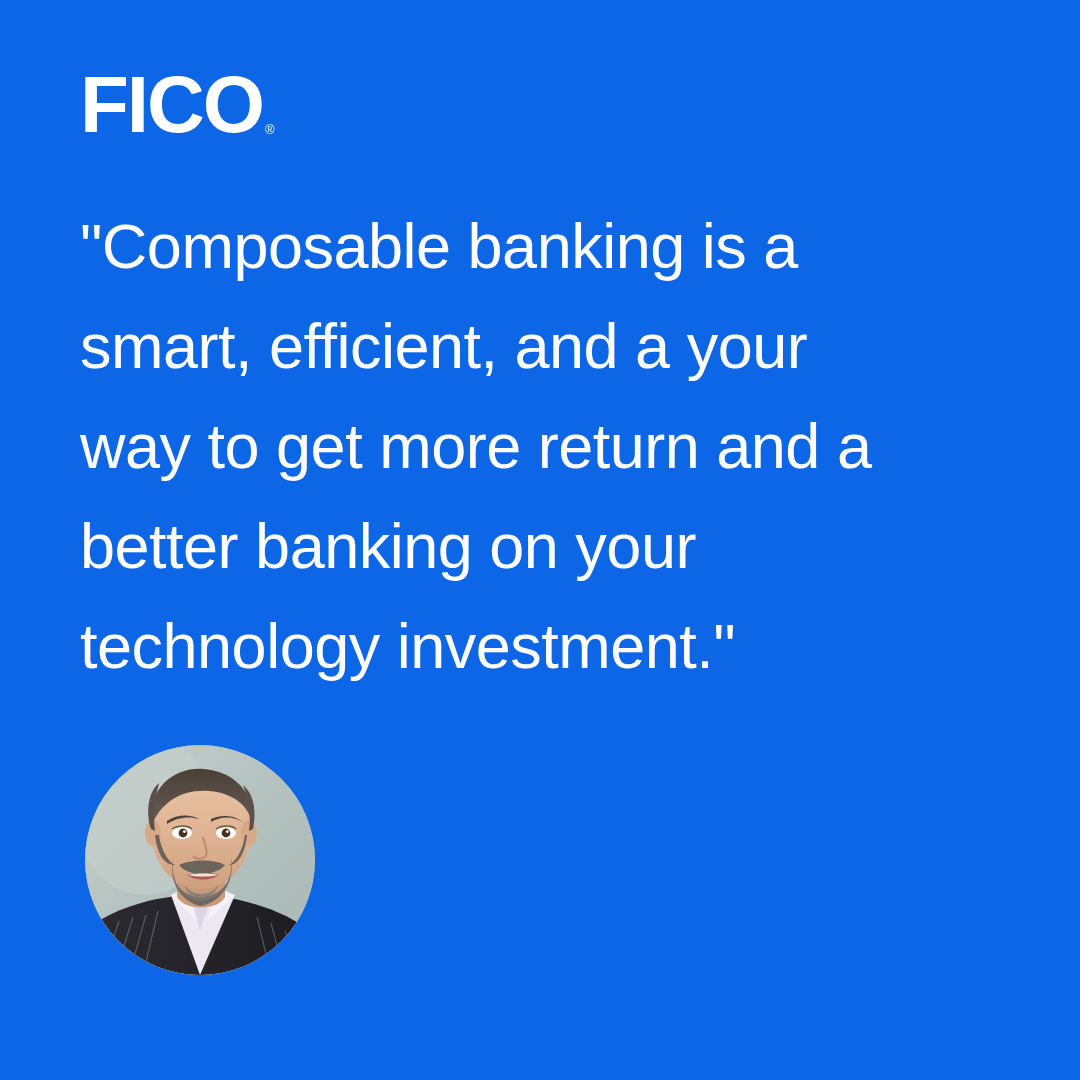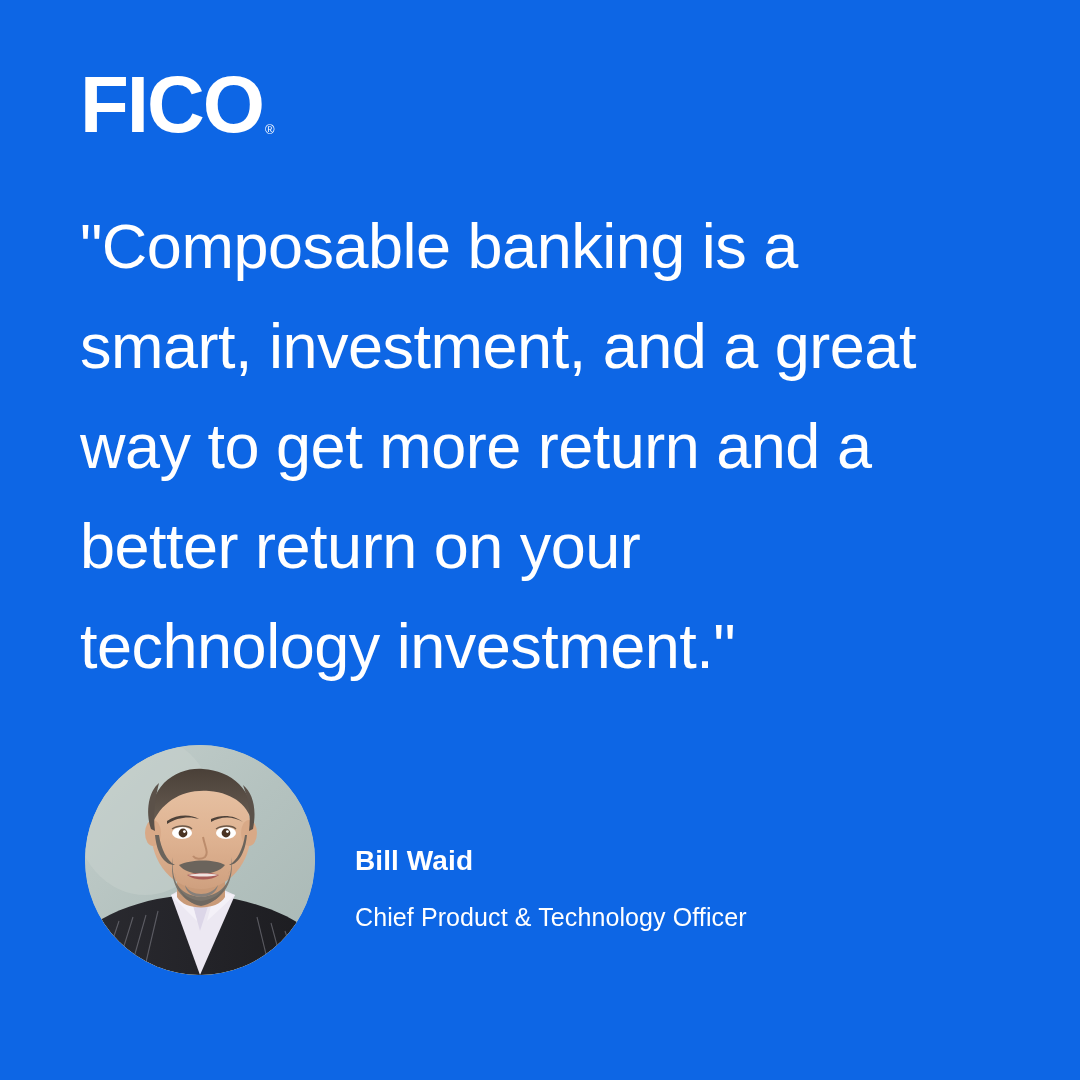--- a/index.html
+++ b/index.html
@@ -121,23 +121,23 @@
 
 <div class="card">
 
   <div class="logo">
     <span class="logo-word">FICO</span>
     <span class="logo-reg">®</span>
   </div>
 
   <div class="quote">
     <span class="quote-line">"Composable banking is a</span>
-    <span class="quote-line">smart, investment, and a great</span>
+    <span class="quote-line">smart, efficient, and a your</span>
     <span class="quote-line">way to get more return and a</span>
-    <span class="quote-line">better return on your</span>
+    <span class="quote-line">better banking on your</span>
     <span class="quote-line">technology investment."</span>
   </div>
 
   <div class="attribution">
 
     <div class="avatar">
       <svg viewBox="0 0 230 230" xmlns="http://www.w3.org/2000/svg">
         <defs>
           <clipPath id="circ">
               <circle cx="115" cy="115" r="115"></circle>
@@ -220,20 +220,16 @@
           <path d="M 88 112 C 84 134 92 156 116 160 C 140 156 150 134 146 112 C 148 134 140 150 116 152 C 92 150 86 134 88 112 Z" fill="#7b746b"></path>
           <path d="M 90 118 C 88 140 98 158 116 161 C 134 158 146 140 144 118 C 146 142 134 154 116 156 C 98 154 88 142 90 118 Z" fill="#6f6860"></path>
           <path d="M 100 140 C 106 152 126 152 133 140 C 130 156 102 156 100 140 Z" fill="#87807a"></path>
 
           <path d="M 70 90 C 72 110 80 120 90 120 C 82 116 76 104 74 90 Z" fill="#6b645c"></path>
           <path d="M 162 90 C 160 110 152 120 144 120 C 152 116 158 104 160 90 Z" fill="#6b645c"></path>
         </g>
       </svg>
     </div>
 
-    <div class="attribution-text">
-      <span class="person-name">Bill Waid</span>
-      <span class="person-title">Chief Product &amp; Technology Officer</span>
-    </div>
 
   </div>
 
 </div>
 
 </body></html>

